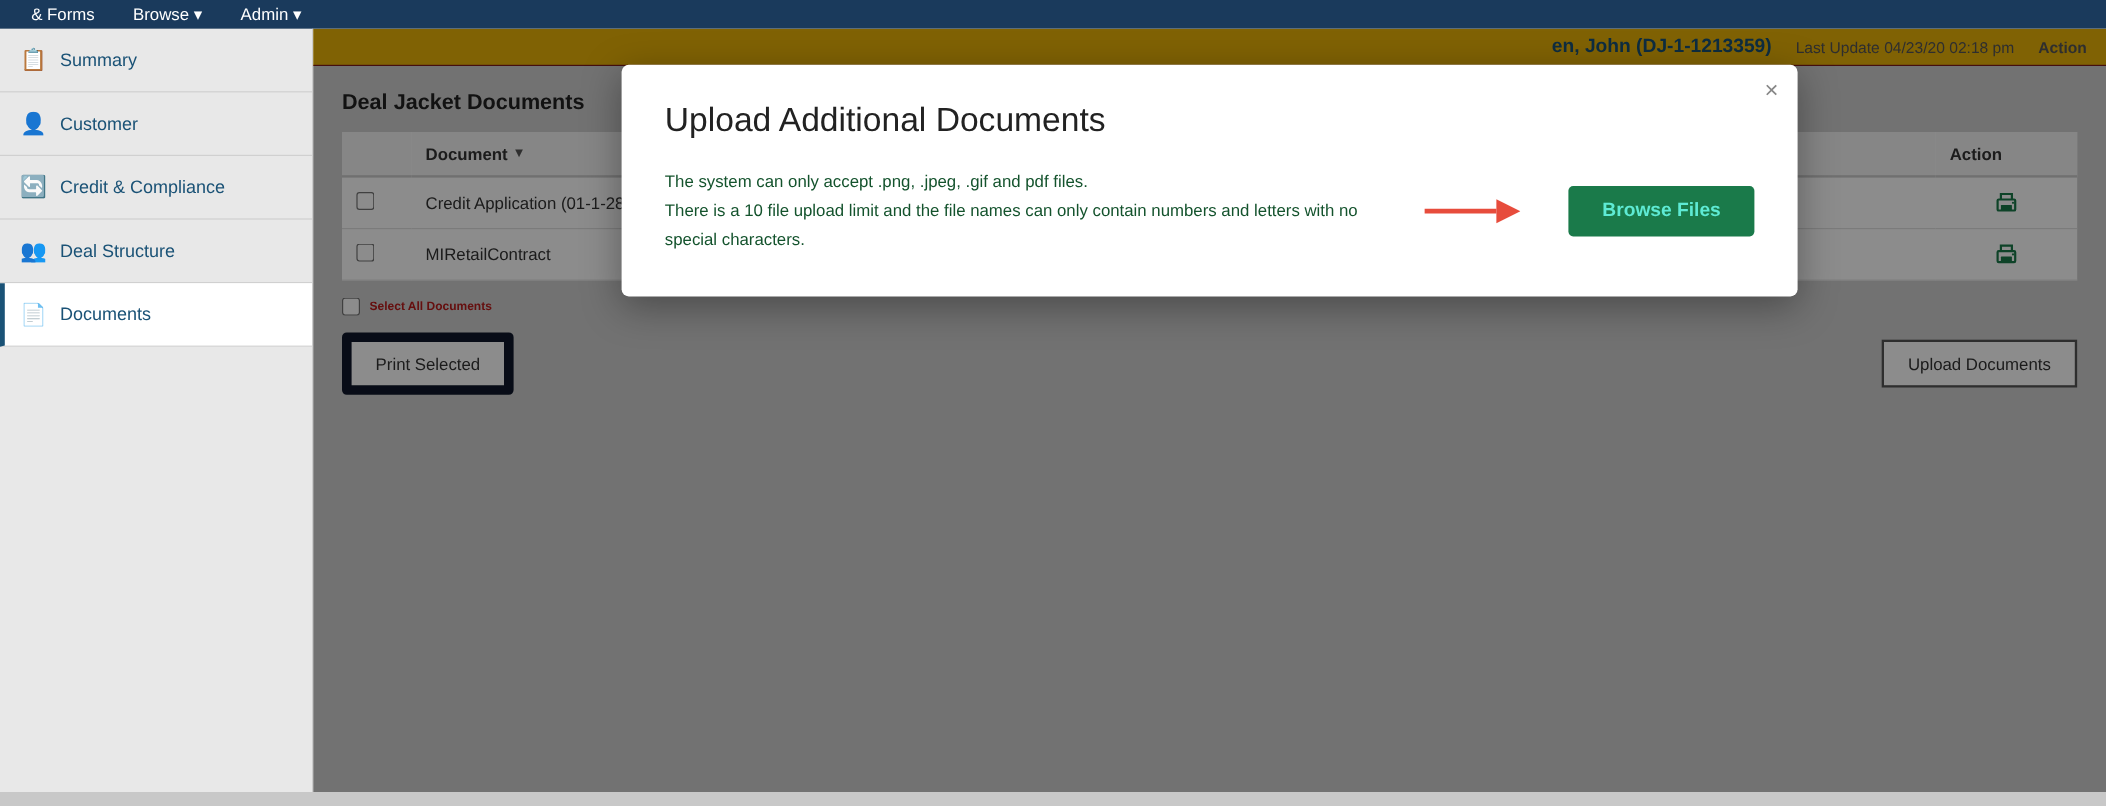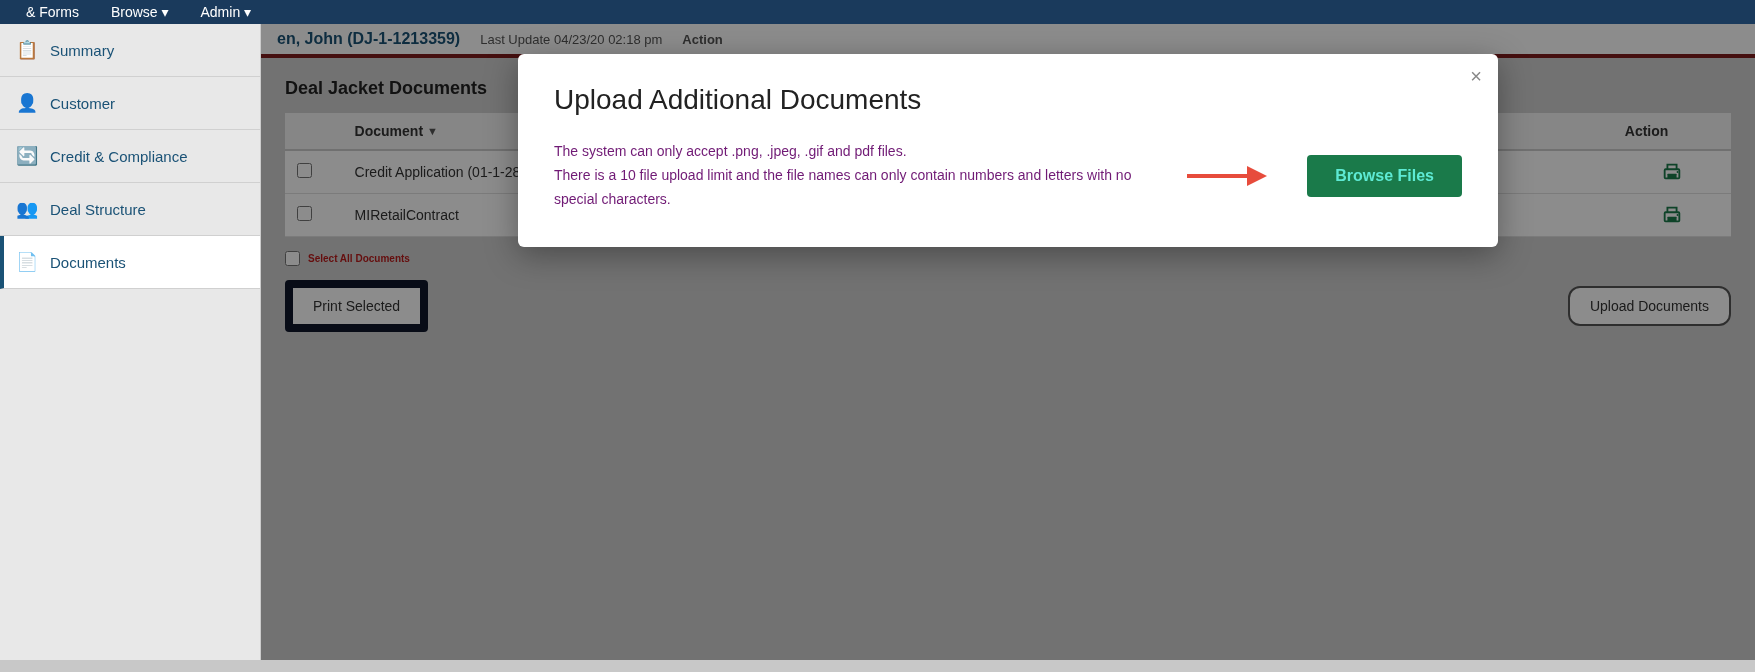--- a/index.html
+++ b/index.html
@@ -64,27 +64,27 @@
     
     .content-area {
       flex: 1;
       background: #d0d0d0;
       position: relative;
       overflow: hidden;
     }
 
     
     .content-header {
-      background: #ffffff;
+      background: #eab308;
       padding: 6px 16px;
       display: flex;
-      justify-content: flex-start;
+      justify-content: flex-end;
       align-items: center;
       gap: 20px;
-      border-bottom: 4px solid #7f1d1d;
+      border-bottom: 1px solid #7f1d1d;
     }
     .customer-name {
       color: #1a5276;
       font-size: 16px;
       font-weight: bold;
     }
     .last-update {
       color: #555;
       font-size: 13px;
     }
@@ -172,21 +172,21 @@
       border-radius: 4px;
       font-weight: 500;
     }
     .btn-upload-docs {
       border: 2px solid #555;
       background: #fff;
       color: #333;
       padding: 10px 20px;
       font-size: 14px;
       cursor: pointer;
-      border-radius: 12px;
+      border-radius: 0;
       font-weight: 500;
     }
 
     
     .modal-overlay {
       position: absolute;
       top: 0; left: 0; right: 0; bottom: 0;
       background: rgba(0,0,0,0.45);
       display: flex;
       align-items: flex-start;
@@ -222,21 +222,21 @@
       margin-bottom: 24px;
     }
     .modal-body {
       display: flex;
       align-items: center;
       gap: 40px;
     }
     .modal-text {
       flex: 1;
       font-size: 14px;
-      color: #701a75;
+      color: #14532d;
       line-height: 1.7;
     }
     .modal-arrow {
       display: flex;
       align-items: center;
       color: #e74c3c;
       font-size: 32px;
       flex-shrink: 0;
     }
     .arrow-svg {

